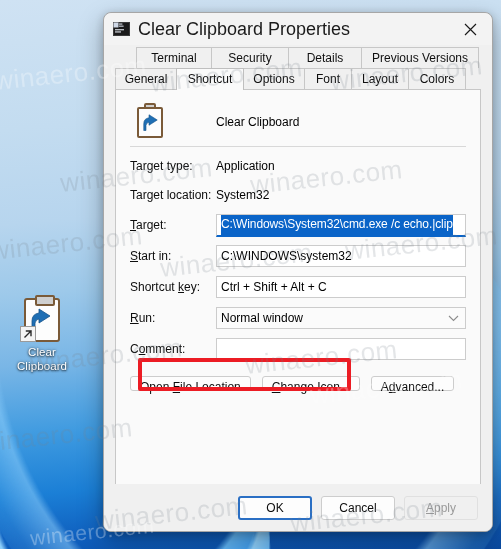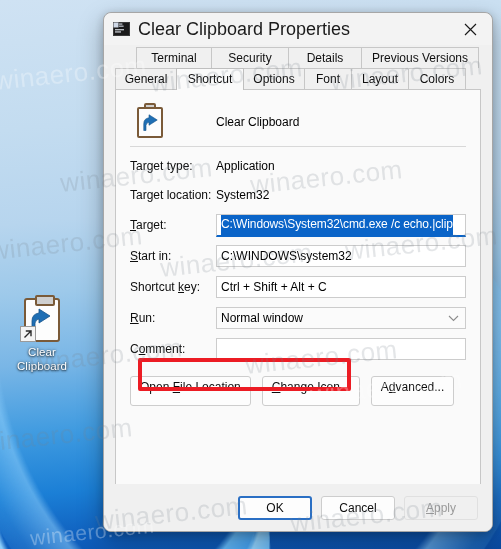--- a/index.html
+++ b/index.html
@@ -270,21 +270,21 @@
     cursor: default;
   }
   .chev { margin-right: 2px; opacity: .6; }
 
   .btnrow {
     display: flex;
     gap: 11px;
     padding: 7px 14px 0 14px;
   }
   .btn {
-    height: 30px;
+    height: 15px;
     background: #fdfdfd;
     border: 1px solid #cdcdcd;
     border-radius: 3px;
     font-size: 12px;
     line-height: 21px;
     text-align: center;
     padding: 0 9px;
     cursor: default;
     white-space: nowrap;
     color: #0d0d0d;

